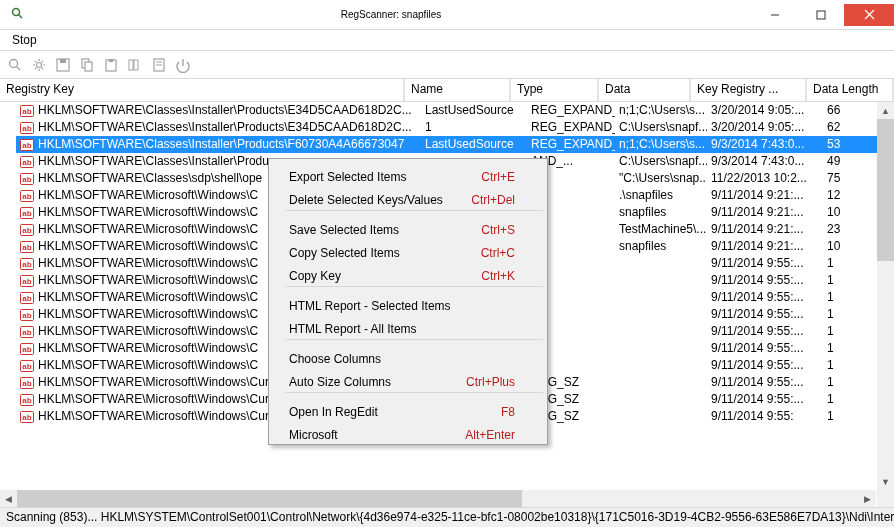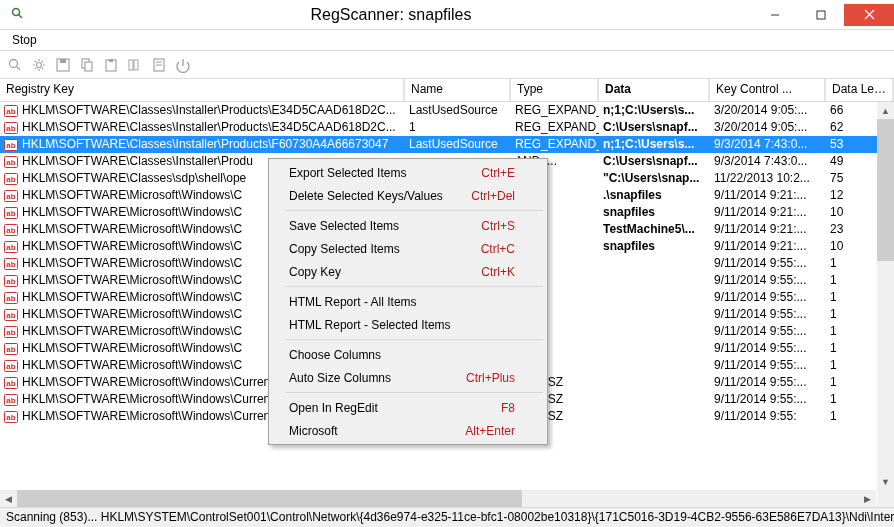--- a/index.html
+++ b/index.html
@@ -1,71 +1,71 @@
 <!DOCTYPE html>
 <html><head>
 <meta charset="utf-8">
 <style>
 * { margin: 0; padding: 0; box-sizing: border-box; font-family: "Segoe UI", Tahoma, sans-serif; }
 body { width: 894px; height: 527px; background: #fff; overflow: hidden; position: relative; }
 
 
 .titlebar { height: 30px; background: #fff; border-bottom: 1px solid #d9d9d9; display: flex; align-items: center; }
 .titlebar .app-icon { width: 16px; height: 16px; margin: 0 6px 0 8px; }
-.titlebar .title { flex: 1; text-align: center; font-size: 16px; color: #000; }
+.titlebar .title { flex: 1; text-align: center; font-size: 10px; color: #000; }
 .titlebar .win-btns { display: flex; }
 .titlebar .win-btn { width: 46px; height: 22px; display: flex; align-items: center; justify-content: center; font-size: 13px; }
 .titlebar .win-btn.close { background: #e04b3b; color: #fff; width: 50px; height: 22px; }
 .titlebar .win-btn.min, .titlebar .win-btn.max { color: #555; }
 
 
 .menubar { height: 21px; border-bottom: 1px solid #d9d9d9; display: flex; align-items: center; padding: 0 4px; font-size: 12px; }
 .menubar .menu-item { padding: 8px 8px; }
 
 
 .toolbar { height: 28px; border-bottom: 1px solid #d9d9d9; display: flex; align-items: center; padding: 0 6px; gap: 6px; }
 .toolbar .tb-btn { width: 18px; height: 18px; display: flex; align-items: center; justify-content: center; opacity: 0.55; }
 
 
 .list-header { height: 23px; display: flex; background: #fff; border-bottom: 1px solid #d9d9d9; font-size: 12px; }
 .list-header .col { border-right: 1px solid #e3e3e3; padding: 3px 6px; white-space: nowrap; overflow: hidden; text-overflow: ellipsis; position: relative; }
 .list-header .col::after { content: ""; position: absolute; right: 0; top: 0; bottom: 0; width: 1px; background: #e3e3e3; }
 
 
 .list-body { height: 383px; overflow: hidden; background: #fff; position: relative; }
-.row { height: 17px; display: flex; font-size: 12px; line-height: 17px; white-space: nowrap; }
+.row { height: 17px; display: flex; font-size: 12px; line-height: 17px; white-space: nowrap; margin-left: 16px; }
 .row .cell { padding: 0 4px; overflow: hidden; text-overflow: ellipsis; white-space: nowrap; display: flex; align-items: center; }
 .row .cell.key { gap: 2px; }
 .row.selected { background: #1e90ff; color: #fff; }
 .row .key-icon { width: 14px; height: 14px; margin-right: 2px; flex-shrink: 0; }
 
 
 .c-key { width: 405px; }
 .c-name { width: 106px; }
 .c-type { width: 88px; }
-.c-data { width: 111px; font-weight: bold; }
+.c-data { width: 92px; }
 .c-mod { width: 116px; }
 .c-len { width: 66px; flex: 1; }
 
 
 .hscroll { position: absolute; bottom: 20px; left: 0; right: 18px; height: 17px; background: #f0f0f0; display: flex; align-items: center; }
 .hscroll .arrow, .vscroll .arrow { width: 17px; height: 17px; background: #f0f0f0; display: flex; align-items: center; justify-content: center; color: #606060; font-size: 9px; }
 .hscroll .track { flex: 1; height: 17px; background: #f0f0f0; position: relative; }
 .hscroll .thumb { position: absolute; left: 0; width: 60%; height: 100%; background: #cdcdcd; }
 .vscroll { position: absolute; top: 102px; right: 0; bottom: 37px; width: 17px; background: #f0f0f0; display: flex; flex-direction: column; }
 .vscroll .track { flex: 1; background: #f0f0f0; position: relative; }
 .vscroll .thumb { position: absolute; top: 0; height: 40%; width: 100%; background: #cdcdcd; }
 .corner { position: absolute; right: 0; bottom: 20px; width: 17px; height: 17px; background: #f0f0f0; }
 
 
 .statusbar { position: absolute; bottom: 0; left: 0; right: 0; height: 20px; border-top: 1px solid #d9d9d9; font-size: 12px; padding: 2px 6px; background: #f0f0f0; white-space: nowrap; overflow: hidden; }
 
 
 .context-menu { position: absolute; top: 158px; left: 268px; width: 280px; background: #f0f0f0; border: 1px solid #a0a0a0; box-shadow: 3px 3px 4px rgba(0,0,0,0.25); font-size: 12px; padding: 2px; z-index: 100; }
-.context-menu .cm-item { height: 23px; display: flex; align-items: center; justify-content: space-between; padding: 0 30px 0 18px; }
+.context-menu .cm-item { height: 23px; display: flex; align-items: flex-end; justify-content: space-between; padding: 0 30px 0 18px; }
 .context-menu .cm-sep { height: 1px; background: #d7d7d7; margin: 3px 2px 3px 14px; }
 .context-menu .cm-shortcut { color: #b91c1c; }
 
 
 .watermark { position: absolute; top: 200px; left: 310px; font-size: 38px; font-weight: bold; color: rgba(170,185,190,0.35); letter-spacing: 1px; pointer-events: none; z-index: 0; }
 .watermark-c { position: absolute; top: 175px; left: 420px; width: 50px; height: 50px; border: 4px solid rgba(170,185,190,0.28); border-radius: 50%; display: flex; align-items: center; justify-content: center; color: rgba(170,185,190,0.3); font-size: 22px; font-weight: bold; pointer-events: none; z-index: 0; }
 </style>
 </head>
 <body>
 
@@ -153,21 +153,21 @@
 </div>
 
 <div class="watermark-c">C</div>
 <div class="watermark">snapfiles</div>
 
 <div class="list-header">
   <div class="col c-key">Registry Key</div>
   <div class="col c-name">Name</div>
   <div class="col c-type">Type</div>
   <div class="col c-data">Data</div>
-  <div class="col c-mod">Key Control ...</div>
+  <div class="col c-mod">Key Registry ...</div>
   <div class="col c-len">Data Length</div>
 </div>
 
 <div class="list-body" id="list-body">
     <div class="row">
       <div class="cell key c-key">
         <span class="key-icon"><svg width="14" height="14" viewBox="0 0 14 14">
             <rect x="0.5" y="1.5" width="13" height="11" rx="1" fill="#fff" stroke="#c33"></rect>
             <text x="7" y="10" font-size="8" text-anchor="middle" fill="#c33" font-weight="bold">ab</text>
           </svg></span>
@@ -450,25 +450,25 @@
     <div class="cm-item">
       <span>Copy Selected Items</span>
       <span class="cm-shortcut">Ctrl+C</span>
     </div>
     <div class="cm-item">
       <span>Copy Key</span>
       <span class="cm-shortcut">Ctrl+K</span>
     </div>
     <div class="cm-sep"></div>
     <div class="cm-item">
+      <span>HTML Report - Selected Items</span>
+      <span class="cm-shortcut"></span>
+    </div>
+    <div class="cm-item">
       <span>HTML Report - All Items</span>
-      <span class="cm-shortcut"></span>
-    </div>
-    <div class="cm-item">
-      <span>HTML Report - Selected Items</span>
       <span class="cm-shortcut"></span>
     </div>
     <div class="cm-sep"></div>
     <div class="cm-item">
       <span>Choose Columns</span>
       <span class="cm-shortcut"></span>
     </div>
     <div class="cm-item">
       <span>Auto Size Columns</span>
       <span class="cm-shortcut">Ctrl+Plus</span>

